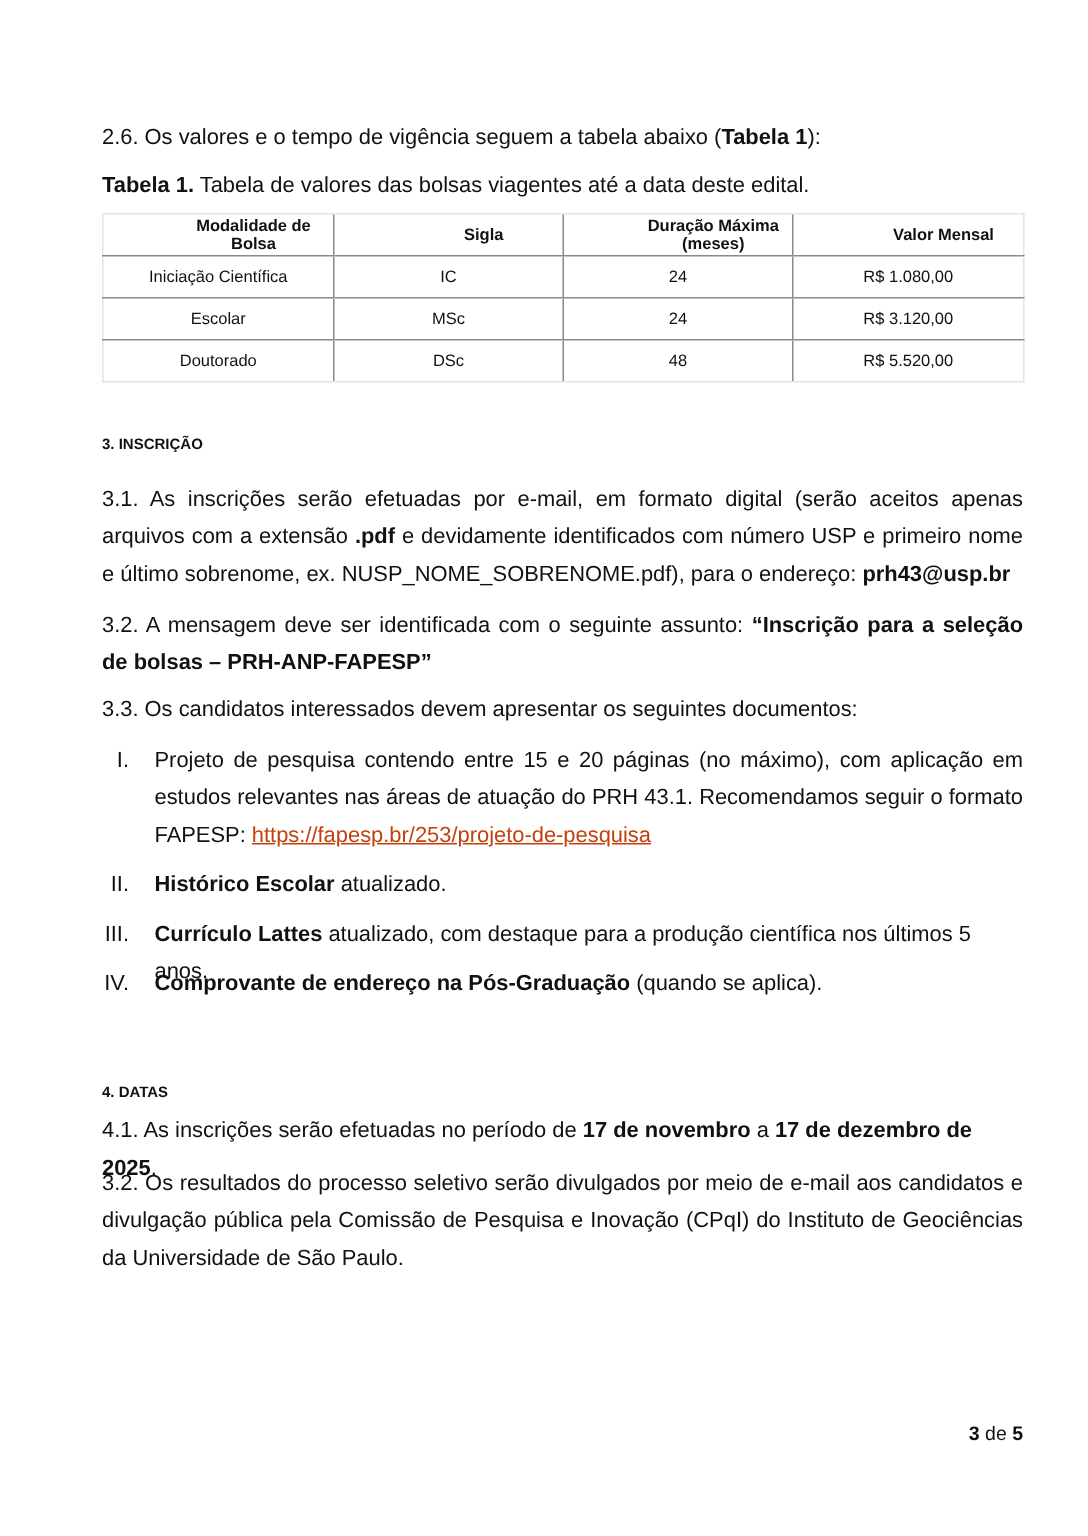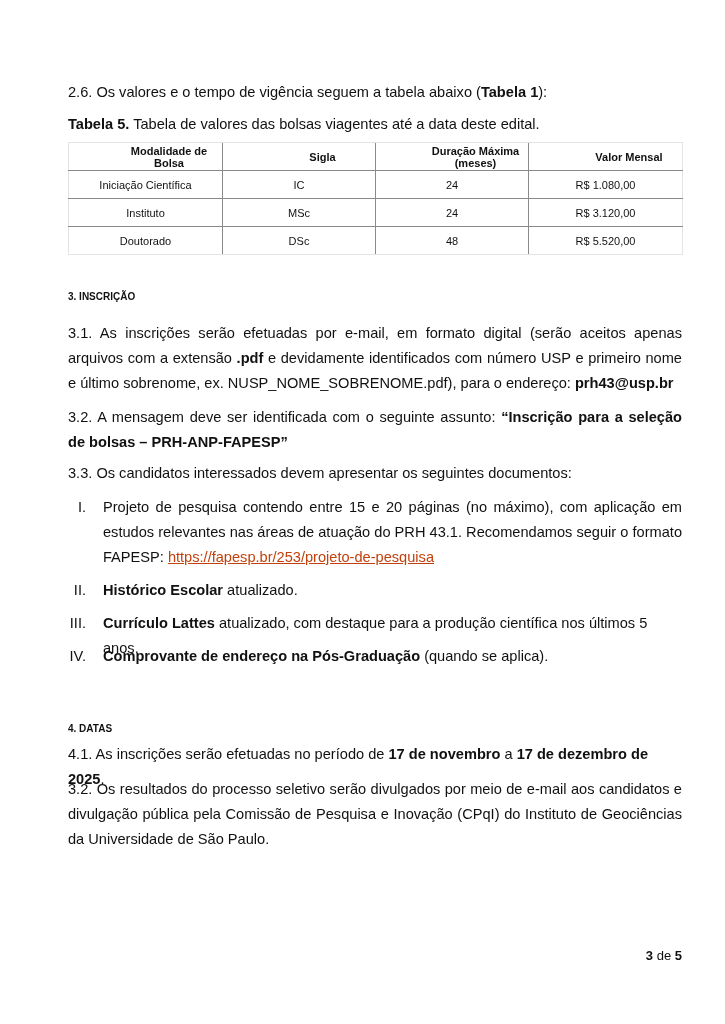--- a/index.html
+++ b/index.html
@@ -97,21 +97,21 @@
       font-size: 13px;
     }
   </style>
 </head>
 <body>
 
 <div class="page">
 
   <p class="p" style="top:80px;"><span>2.6. Os valores e o tempo de vigência seguem a tabela abaixo (</span><b>Tabela 1</b><span>):</span></p>
 
-  <p class="p" style="top:112px;"><b>Tabela 5.</b><span> Tabela de valores das bolsas viagentes até a data deste edital.</span></p>
+  <p class="p" style="top:112px;"><b>Tabela 1.</b><span> Tabela de valores das bolsas viagentes até a data deste edital.</span></p>
 
   <table class="tbl">
     <colgroup>
         <col class="c1">
         <col class="c2">
         <col class="c3">
         <col class="c4">
       </colgroup>
     <tbody>
         <tr>
@@ -120,21 +120,21 @@
       <th>Duração Máxima (meses)</th>
       <th>Valor Mensal</th>
     </tr>
     <tr>
       <td>Iniciação Científica</td>
       <td>IC</td>
       <td>24</td>
       <td>R$ 1.080,00</td>
     </tr>
     <tr>
-      <td>Instituto</td>
+      <td>Escolar</td>
       <td>MSc</td>
       <td>24</td>
       <td>R$ 3.120,00</td>
     </tr>
     <tr>
       <td>Doutorado</td>
       <td>DSc</td>
       <td>48</td>
       <td>R$ 5.520,00</td>
     </tr>

